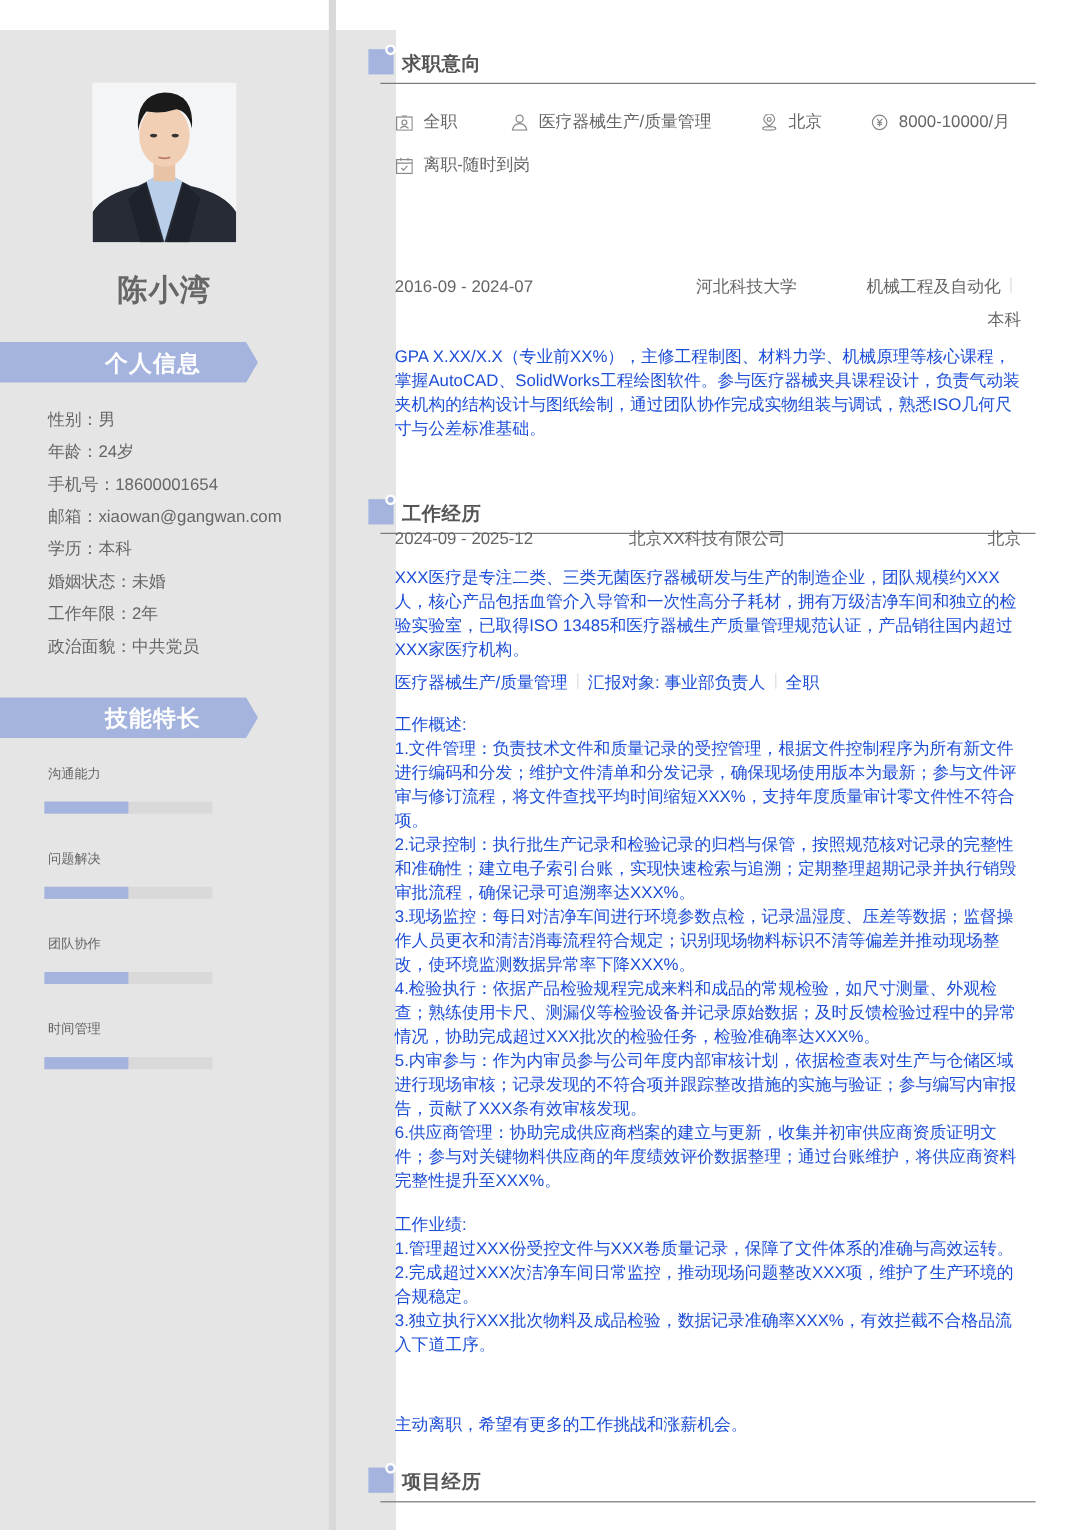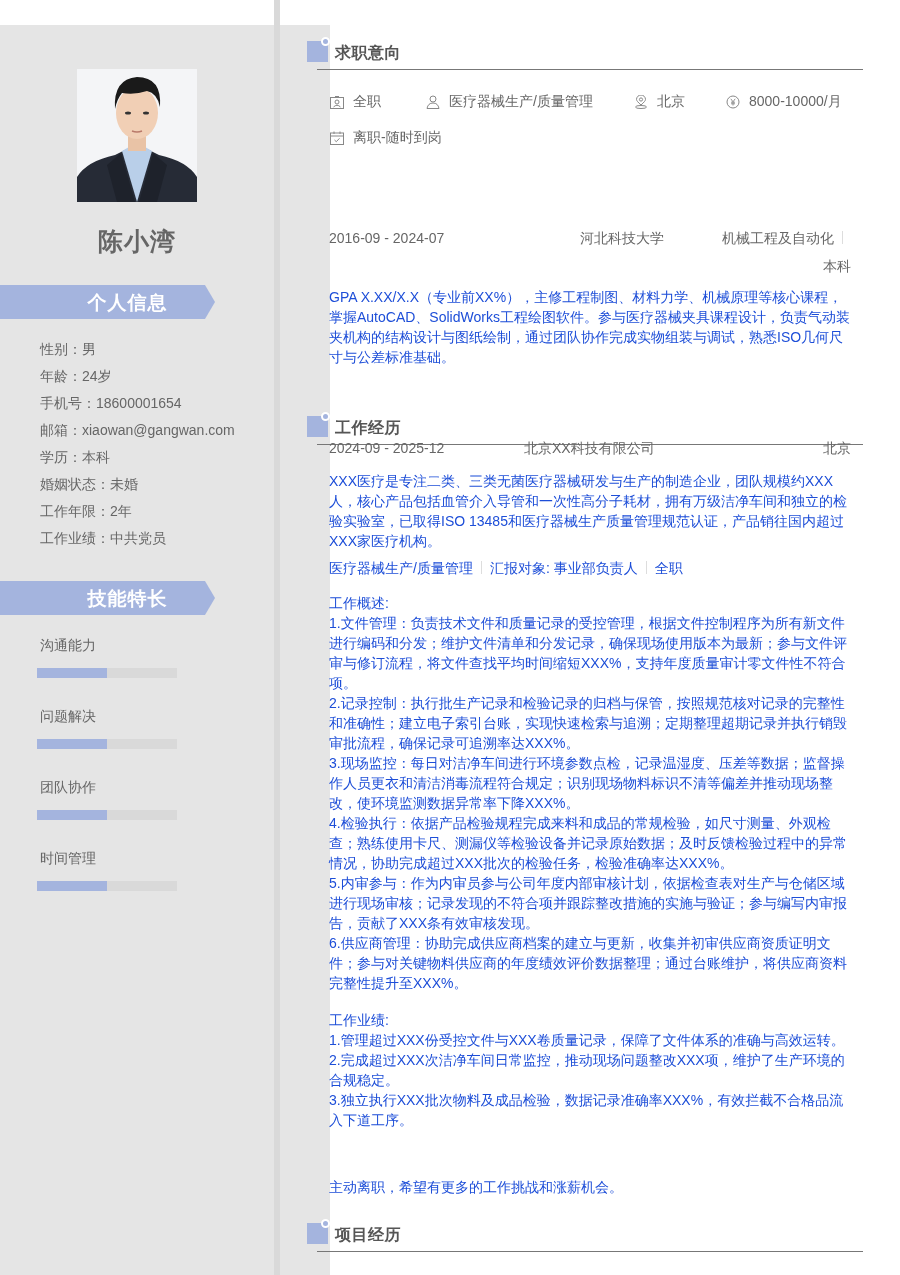--- a/index.html
+++ b/index.html
@@ -17,21 +17,21 @@
 
   .side-banner { position: absolute; left: 0; width: 215px; height: 34px; background: #a4b4de;
     clip-path: polygon(0 0, 205px 0, 215px 50%, 205px 100%, 0 100%); }
   .side-banner span { position: absolute; left: 0; width: 255px; text-align: center; top: 5px; font-size: 19px; font-weight: bold; color: #fff; letter-spacing: 1px; }
 
   .info-list { position: absolute; left: 40px; top: 314px; }
   .info-row { height: 27px; line-height: 20px; font-size: 14px; color: #666; white-space: nowrap; }
 
   .skills { position: absolute; left: 37px; top: 610px; }
   .skill { height: 71px; position: relative; }
-  .skill-label { position: absolute; left: 3px; top: 2px; font-size: 14px; color: #666; white-space: nowrap; }
+  .skill-label { position: absolute; left: 3px; top: 2px; font-size: 11px; color: #666; white-space: nowrap; }
   .skill-track { position: absolute; left: 0; top: 33px; width: 140px; height: 10px; background: #d9d9d9; }
   .skill-fill { height: 100%; background: #a4b4de; }
 
   
   .main { position: absolute; left: 307px; top: 0; width: 560px; height: 1275px; }
   .sec-head { position: absolute; left: 0; width: 556px; height: 30px; }
   .sec-mark { position: absolute; left: 0; top: 0; width: 21px; height: 21px; background: #a4b4de; }
   .sec-dot { position: absolute; left: 14px; top: -4px; width: 9px; height: 9px; border-radius: 50%; background: #a4b4de; border: 2px solid #fff; }
   .sec-title { position: absolute; left: 28px; top: 2px; font-size: 16px; font-weight: bold; color: #555; letter-spacing: 0.5px; }
   .sec-line { position: absolute; left: 10px; top: 28px; width: 546px; height: 1px; background: #777; }
@@ -81,21 +81,21 @@
   </div>
 
   <div class="info-list">
     <div class="info-row">性别：男</div>
     <div class="info-row">年龄：24岁</div>
     <div class="info-row">手机号：18600001654</div>
     <div class="info-row">邮箱：xiaowan@gangwan.com</div>
     <div class="info-row">学历：本科</div>
     <div class="info-row">婚姻状态：未婚</div>
     <div class="info-row">工作年限：2年</div>
-    <div class="info-row">工作业绩：中共党员</div>
+    <div class="info-row">政治面貌：中共党员</div>
   </div>
 
   <div class="side-banner" style="top:556px;">
     <span>技能特长</span>
   </div>
 
   <div class="skills">
     <div class="skill">
       <div class="skill-label">沟通能力</div>
       <div class="skill-track">

